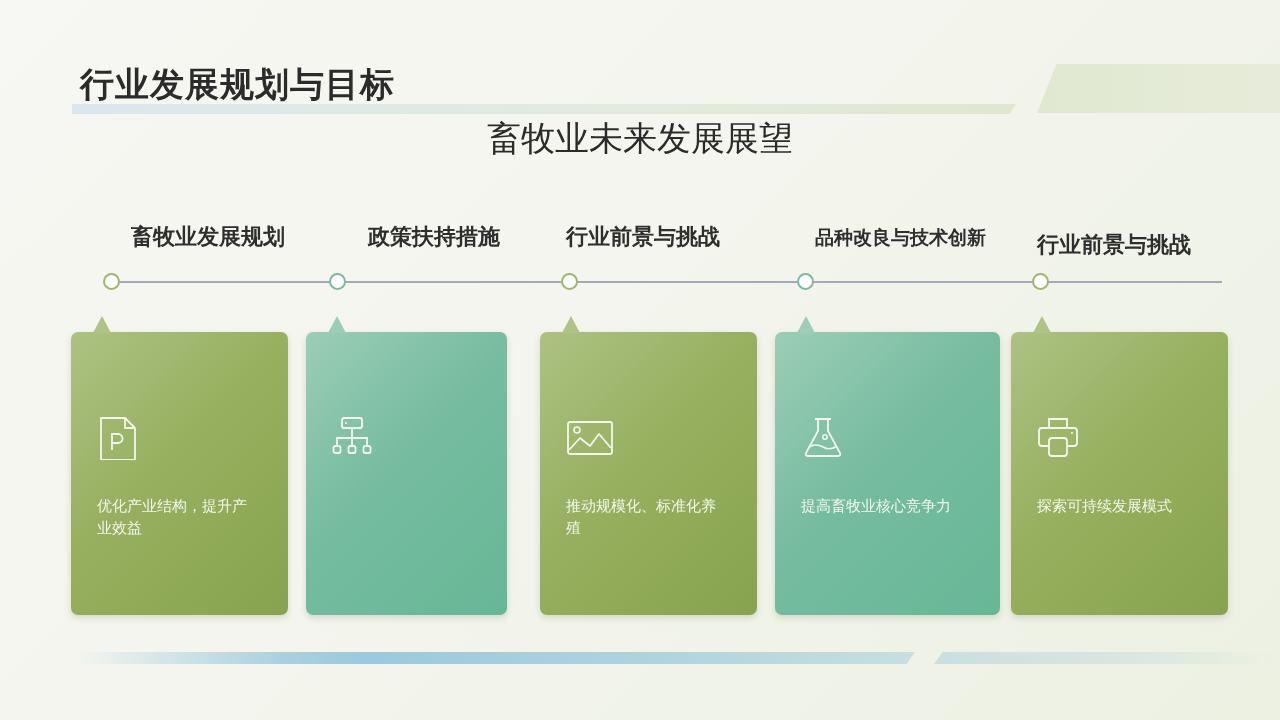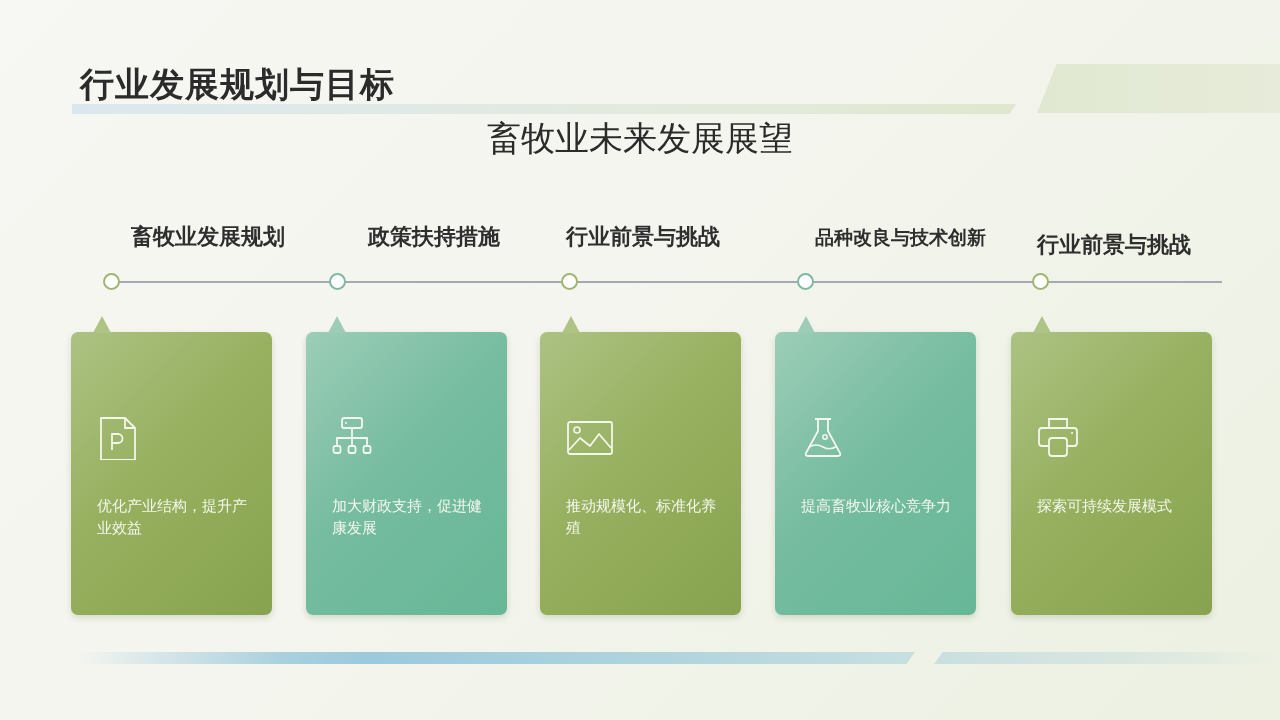--- a/index.html
+++ b/index.html
@@ -37,21 +37,21 @@
   .node.teal { border-color:#7fb8a4; }
   .step-label {
     position:absolute; top:222px; font-size:22px; font-weight:bold; color:#2e2e2e;
     white-space:nowrap;
   }
   .step-label.small { font-size:19px; top:225px; }
   .card {
     position:absolute; top:332px; width:201px; height:283px; border-radius:7px;
     box-shadow: 0 3px 6px rgba(120,140,100,0.25);
   }
-  .card.green { background: linear-gradient(135deg, #adc283 0%, #96b05f 45%, #88a34f 100%); }
+  .card.green { background: linear-gradient(135deg, #adc283 0%, #96b05f 45%, #88a34f 100%); padding-left: 16px; }
   .card.teal  { background: linear-gradient(135deg, #9ccdb7 0%, #76bca0 45%, #67b797 100%); }
   .card .tip {
     position:absolute; top:-16px; left:22px; width:0; height:0;
     border-left:9px solid transparent; border-right:9px solid transparent;
     border-bottom:17px solid #aec386;
   }
   .card.teal .tip { border-bottom-color:#9dcdb7; }
   .card .icon { position:absolute; left:26px; top:84px; width:44px; height:44px; }
   .card .desc {
     position:absolute; left:26px; top:163px; width:160px;
@@ -103,34 +103,33 @@
 <div class="card teal" style="left:306px;">
   <div class="tip"></div>
   <svg class="icon" viewBox="0 0 44 44">
     <rect x="10" y="2" width="20" height="10" rx="2" fill="none" stroke="#f4f7ec" stroke-width="1.8"></rect>
     <circle cx="14" cy="7" r="1" fill="#f4f7ec"></circle>
     <path d="M20 12 V22 M5 30 V22 H35 V30 M20 22 V30" fill="none" stroke="#f4f7ec" stroke-width="1.8"></path>
     <rect x="1.5" y="30" width="7" height="7" rx="2" fill="none" stroke="#f4f7ec" stroke-width="1.8"></rect>
     <rect x="16.5" y="30" width="7" height="7" rx="2" fill="none" stroke="#f4f7ec" stroke-width="1.8"></rect>
     <rect x="31.5" y="30" width="7" height="7" rx="2" fill="none" stroke="#f4f7ec" stroke-width="1.8"></rect>
   </svg>
-  <div class="desc">加大财政支持，促进健康发展</div>
 </div>
 
 <div class="card green" style="left:540px;">
   <div class="tip"></div>
   <svg class="icon" viewBox="0 0 48 44" style="width:48px;">
     <rect x="2" y="6" width="44" height="32" rx="2" fill="none" stroke="#f4f7ec" stroke-width="1.8"></rect>
     <circle cx="11" cy="14" r="3" fill="none" stroke="#f4f7ec" stroke-width="1.6"></circle>
     <path d="M3 34 L14 22 L24 30 L33 18 L45 32" fill="none" stroke="#f4f7ec" stroke-width="1.8" stroke-linejoin="round"></path>
   </svg>
   <div class="desc">推动规模化、标准化养殖</div>
 </div>
 
-<div class="card teal" style="left:775px;">
+<div class="card teal" style="left:775px;padding-left:24px;">
   <div class="tip"></div>
   <svg class="icon" viewBox="0 0 44 44">
     <path d="M14 3 H30 M17 3 V15 L5 37 Q4 40 7 40 H37 Q40 40 39 37 L27 15 V3" fill="none" stroke="#f4f7ec" stroke-width="1.8" stroke-linejoin="round"></path>
     <path d="M8 31 Q15 27 22 31 T36 30" fill="none" stroke="#f4f7ec" stroke-width="1.6"></path>
     <circle cx="24" cy="21" r="2.2" fill="none" stroke="#f4f7ec" stroke-width="1.5"></circle>
   </svg>
   <div class="desc">提高畜牧业核心竞争力</div>
 </div>
 
 <div class="card green" style="left:1011px;">

